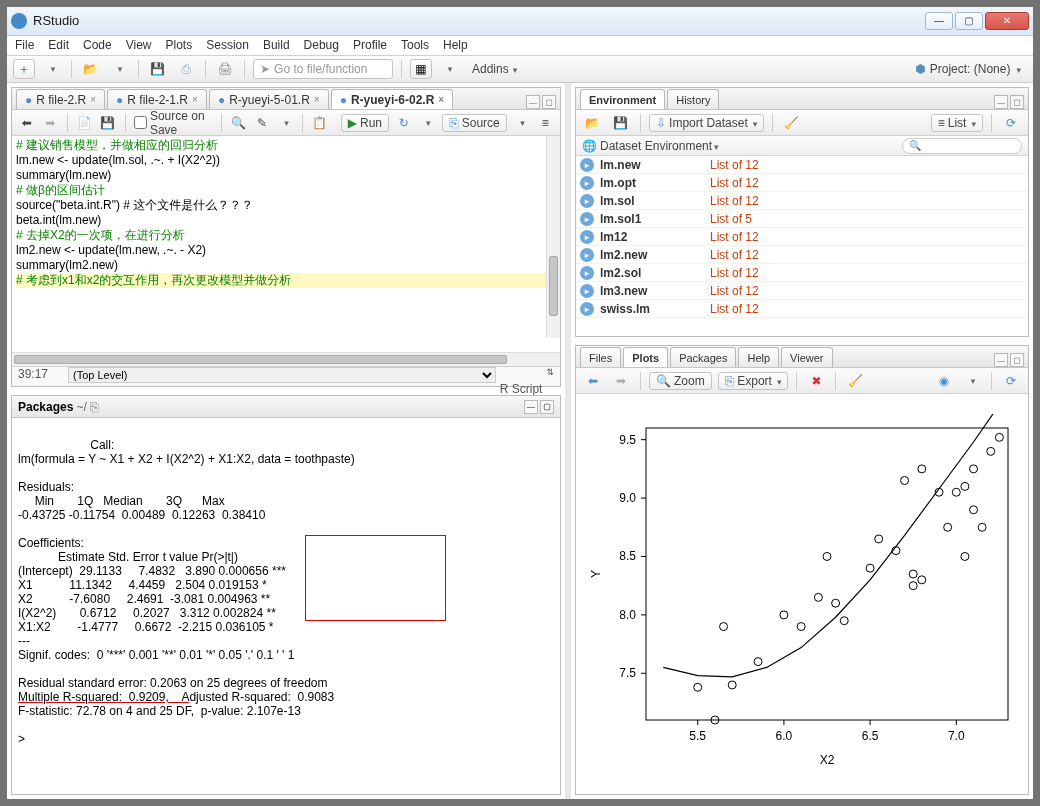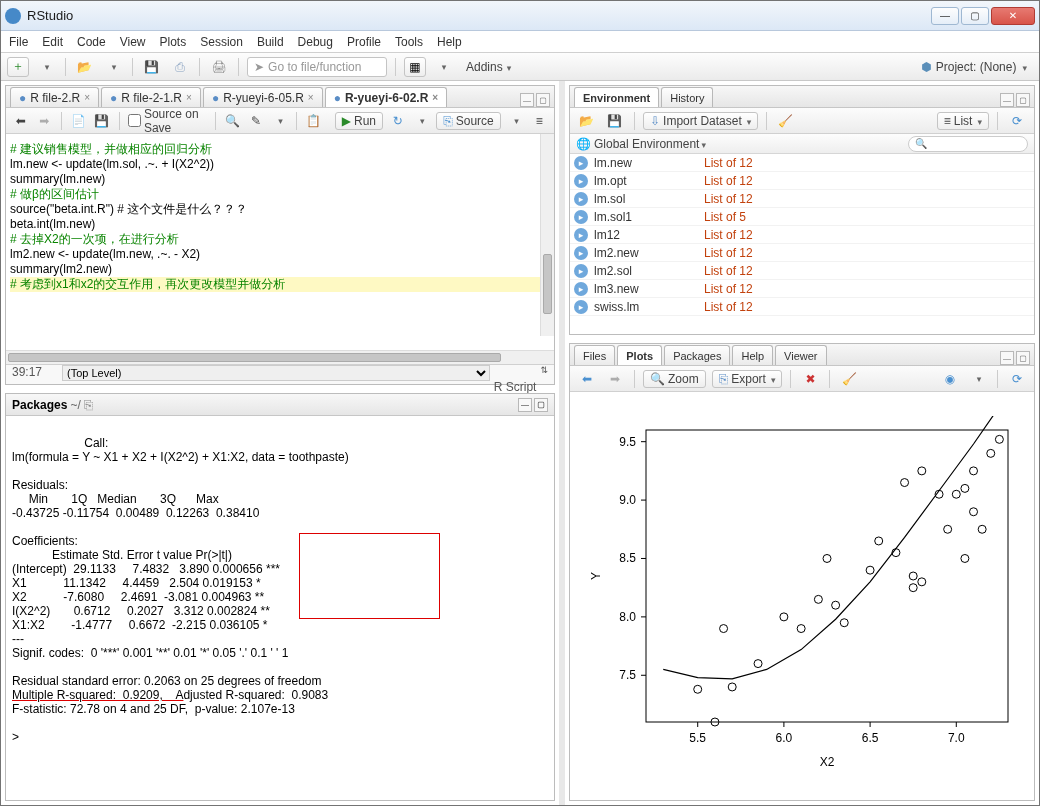--- a/index.html
+++ b/index.html
@@ -1,18 +1,18 @@
 <!DOCTYPE html>
 <html><head>
 <meta charset="utf-8">
 <style>
 * { margin: 0; padding: 0; box-sizing: border-box; font-family: "Segoe UI", Tahoma, sans-serif; font-size: 12px; }
 body { background: #f0f0f0; width: 1040px; height: 806px; overflow: hidden; }
 
-.window { width: 1040px; height: 806px; border: 1px solid #737373; background: #fff; display: flex; flex-direction: column; }
+.window { width: 1040px; height: 806px; border: 7px solid #737373; background: #fff; display: flex; flex-direction: column; }
 
 .titlebar { height: 30px; background: linear-gradient(#f2f6fb, #dce8f6); display: flex; align-items: center; padding: 0 4px; border-bottom: 1px solid #b8c8dc; }
 .titlebar .app-icon { width: 16px; height: 16px; background: #4689c8; border-radius: 8px; margin-right: 6px; }
 .titlebar .title { flex: 1; color: #1a1a1a; font-size: 13px; }
 .winbtns { display: flex; gap: 2px; }
 .winbtn { width: 28px; height: 18px; border: 1px solid #9fb8d2; border-radius: 3px; background: linear-gradient(#fdfdfd,#e5eef8); display: flex; align-items: center; justify-content: center; font-size: 10px; color: #333; }
 .winbtn.close { background: linear-gradient(#e77a72,#d8544a); border-color: #b03b33; color: #fff; width: 44px; }
 
 .menubar { height: 22px; display: flex; align-items: center; padding: 0 8px; gap: 14px; background: #fff; border-bottom: 1px solid #d0d0d0; }
 .menubar span { color: #333; cursor: default; }
@@ -35,42 +35,42 @@
 .tab { height: 20px; padding: 0 8px; border: 1px solid #b8b8b8; border-bottom: none; border-radius: 3px 3px 0 0; background: linear-gradient(#fefefe,#eaeaea); display: flex; align-items: center; gap: 4px; font-size: 11px; color: #333; }
 .tab.active { background: #fff; font-weight: bold; }
 .tab .x { color: #888; font-size: 10px; }
 
 .panetool { height: 26px; background: linear-gradient(#fcfcfc,#ececec); border-bottom: 1px solid #d0d0d0; display: flex; align-items: center; padding: 0 6px; gap: 6px; font-size: 11px; color: #444; }
 .panetool .chk { display: flex; align-items: center; gap: 3px; }
 .btnlabel { display: flex; align-items: center; gap: 3px; padding: 1px 6px; border: 1px solid #c4c4c4; border-radius: 3px; background: linear-gradient(#fff,#eee); }
 
 .editor { flex: 1; display: flex; font-family: Consolas, monospace; font-size: 12px; overflow: hidden; position: relative; }
 .gutter { width: 36px; background: #f5f5f5; color: #999; text-align: right; padding: 2px 6px 2px 2px; line-height: 15px; }
-.code { flex: 1; padding: 8px 4px; line-height: 15px; white-space: pre; overflow: hidden; position: relative; }
+.code { flex: 1; padding: 2px 4px; line-height: 15px; white-space: pre; overflow: hidden; position: relative; }
 .code .cmt { color: #098400; }
 .hlrow { background: #fef9c3; display: inline-block; width: 100%; }
 .scrollbar-v { position: absolute; right: 0; top: 0; bottom: 14px; width: 14px; background: #f0f0f0; border-left: 1px solid #ddd; }
 .scrollbar-v .thumb { background: #c6c6c6; border: 1px solid #aaa; border-radius: 2px; margin: 2px; }
 .scrollbar-h { height: 14px; background: #f0f0f0; border-top: 1px solid #ddd; display: flex; }
 .scrollbar-h .thumb { background: #c6c6c6; border: 1px solid #aaa; border-radius: 2px; margin: 2px; width: 90%; }
 
 .statusbar { height: 20px; border-top: 1px solid #d0d0d0; display: flex; align-items: flex-start; padding: 0 6px; font-size: 11px; color: #555; background: #f8f8f8; }
 .statusbar .pos { width: 50px; }
 .statusbar select { flex: 1; height: 16px; font-size: 11px; border: 1px solid #ccc; }
 .statusbar .lang { padding: 0 4px; margin-top: 15px; }
 
 .console-header { height: 22px; background: linear-gradient(#f7f7f7,#e6e6e6); border-bottom: 1px solid #c6c6c6; display: flex; align-items: center; padding: 0 6px; font-size: 11px; font-weight: bold; }
 .console-body { flex: 1; padding: 6px; font-family: Consolas, monospace; font-size: 12px; line-height: 14px; white-space: pre; overflow: hidden; position: relative; }
 .redbox { position: absolute; border: 1px solid #d00; }
 .redline { text-decoration: underline; text-decoration-color: #d00; }
 
 .envlist { flex: 1; overflow: auto; font-family: Consolas, monospace; font-size: 12px; }
 .envrow { display: flex; align-items: center; height: 18px; padding: 0 4px; border-bottom: 1px solid #f2f2f2; }
 .envrow .ico { width: 14px; height: 14px; border-radius: 7px; background: #6fa8dc; margin-right: 6px; display: flex; align-items: center; justify-content: center; color: #fff; font-size: 9px; }
-.envrow .name { width: 110px; color: #333; }
+.envrow .name { width: 110px; color: #333; font-weight: bold; }
 .envrow .val { color: #c2410c; }
 .envhead { height: 20px; padding: 0 6px; background: linear-gradient(#fdfdfd,#eee); border-bottom: 1px solid #d6d6d6; display: flex; align-items: center; font-size: 11px; color: #444; }
 .searchbox { margin-left: auto; width: 120px; height: 16px; border: 1px solid #ccc; border-radius: 8px; background: #fff; display: flex; align-items: center; padding: 0 6px; color: #aaa; font-size: 10px; }
 
 .plotarea { flex: 1; display: flex; align-items: center; justify-content: center; background: #fff; }
 .plot { width: 440px; height: 360px; position: relative; }
 .plot svg { width: 100%; height: 100%; }
 
 .dropdown-arrow::after { content: "▾"; font-size: 9px; margin-left: 2px; color: #666; }
 .minimax { display: flex; gap: 2px; margin-left: auto; }
@@ -146,21 +146,21 @@
               <span>R file-2.R</span>
               <span class="x">×</span>
             </div>
             <div class="tab">
               <span style="color:#5a8dc6">●</span>
               <span>R file-2-1.R</span>
               <span class="x">×</span>
             </div>
             <div class="tab">
               <span style="color:#5a8dc6">●</span>
-              <span>R-yueyi-6-05.R</span>
+              <span>R-yueyi-5-01.R</span>
               <span class="x">×</span>
             </div>
             <div class="tab active">
               <span style="color:#5a8dc6">●</span>
               <span>R-yueyi-6-02.R</span>
               <span class="x">×</span>
             </div>
             <div class="minimax">
             <span>—</span>
             <span>▢</span>
@@ -276,21 +276,21 @@
             </span>
           <span class="sep"></span>
           <span class="tbtn" style="color:#caa23a">🧹</span>
           <div class="spacer"></div>
           <span class="btnlabel">≡ <span>List</span> <span class="dropdown-arrow"></span></span>
           <span class="sep"></span>
           <span class="tbtn" style="color:#4a90d0">⟳</span>
         </div>
         <div class="envhead">
           <span style="color:#5a8dc6">🌐</span>&nbsp;
-          <span>Global Environment</span>
+          <span>Dataset Environment</span>
           <span class="dropdown-arrow"></span>
           <div class="searchbox">🔍</div>
         </div>
         <div class="envlist" id="envlist">
             <div class="envrow">
               <span class="ico">▸</span>
               <span class="name">lm.new</span>
               <span class="val">List of 12</span>
             </div>
             <div class="envrow">

